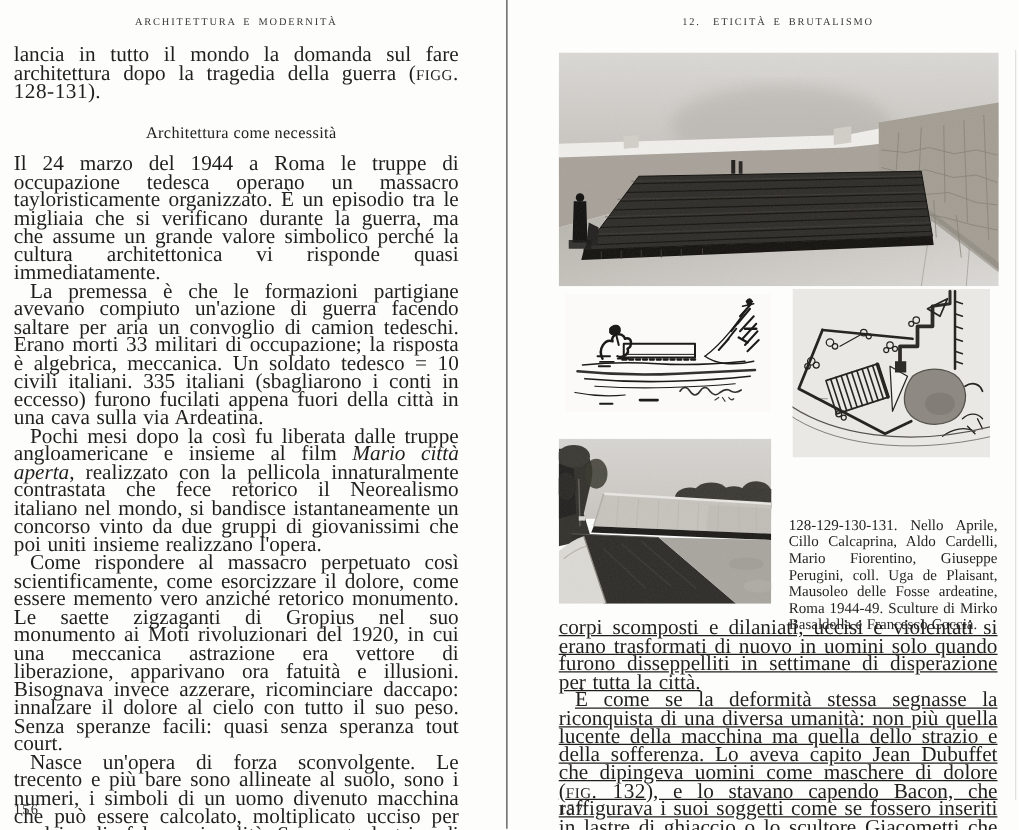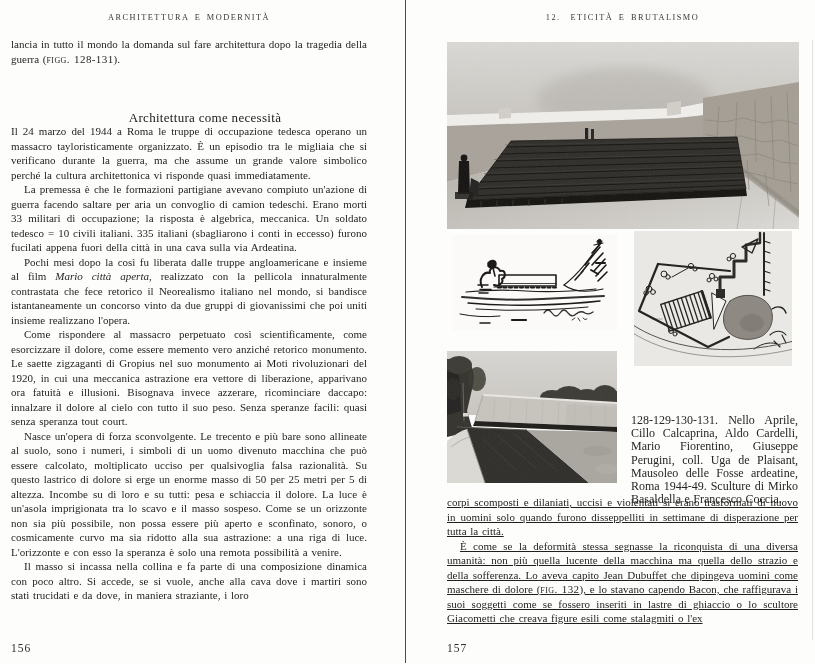--- a/index.html
+++ b/index.html
@@ -12,31 +12,31 @@
   #page-left{left:0;width:382px;}
   #page-right{left:406px;width:409px;}
   .running-head{
     position:absolute;left:0;right:0;text-align:center;
     font-size:8.3px;letter-spacing:1.5px;word-spacing:2px;color:#3a3936;
     text-transform:uppercase;
   }
   #page-left .running-head{top:13px;left:11px;width:356px;right:auto;}
   #page-right .running-head{top:13px;left:41px;width:351px;right:auto;font-family:Liberation Serif, serif;}
   .bodytext{
-    font-size:11px;line-height:14.5px;text-align:justify;
+    font-size:17px;line-height:14.5px;text-align:justify;
     word-spacing:1px;
   }
   .bodytext p{margin:0;text-indent:13px;}
   .bodytext p.noindent{text-indent:0;}
   .seg-italic{font-style:italic;}
   .seg-smallcaps{font-variant:small-caps;letter-spacing:.4px;}
   #intro-para{position:absolute;top:37px;left:11px;width:356px;}
   #section-heading{
     position:absolute;top:94px;left:11px;width:356px;text-align:center;
-    font-size:13px;font-weight:normal;margin:16px;letter-spacing:.3px;color:#222120;
+    font-size:13px;font-weight:normal;margin:4px;letter-spacing:.3px;color:#222120;
   }
   #left-body{position:absolute;top:124px;left:11px;width:356px;}
   #right-body{position:absolute;top:495px;left:41px;width:351px;text-decoration:underline;}
   .page-number{
     position:absolute;text-align:left;font-size:11.5px;letter-spacing:1px;color:#2b2a28;
   }
   #page-num-left{top:642px;left:11px;width:356px;}
   #page-num-right{top:642px;left:41px;width:351px;}
   #gutter{
     position:absolute;left:405px;top:0;width:1.4px;height:663px;background:#4b4b4b;

